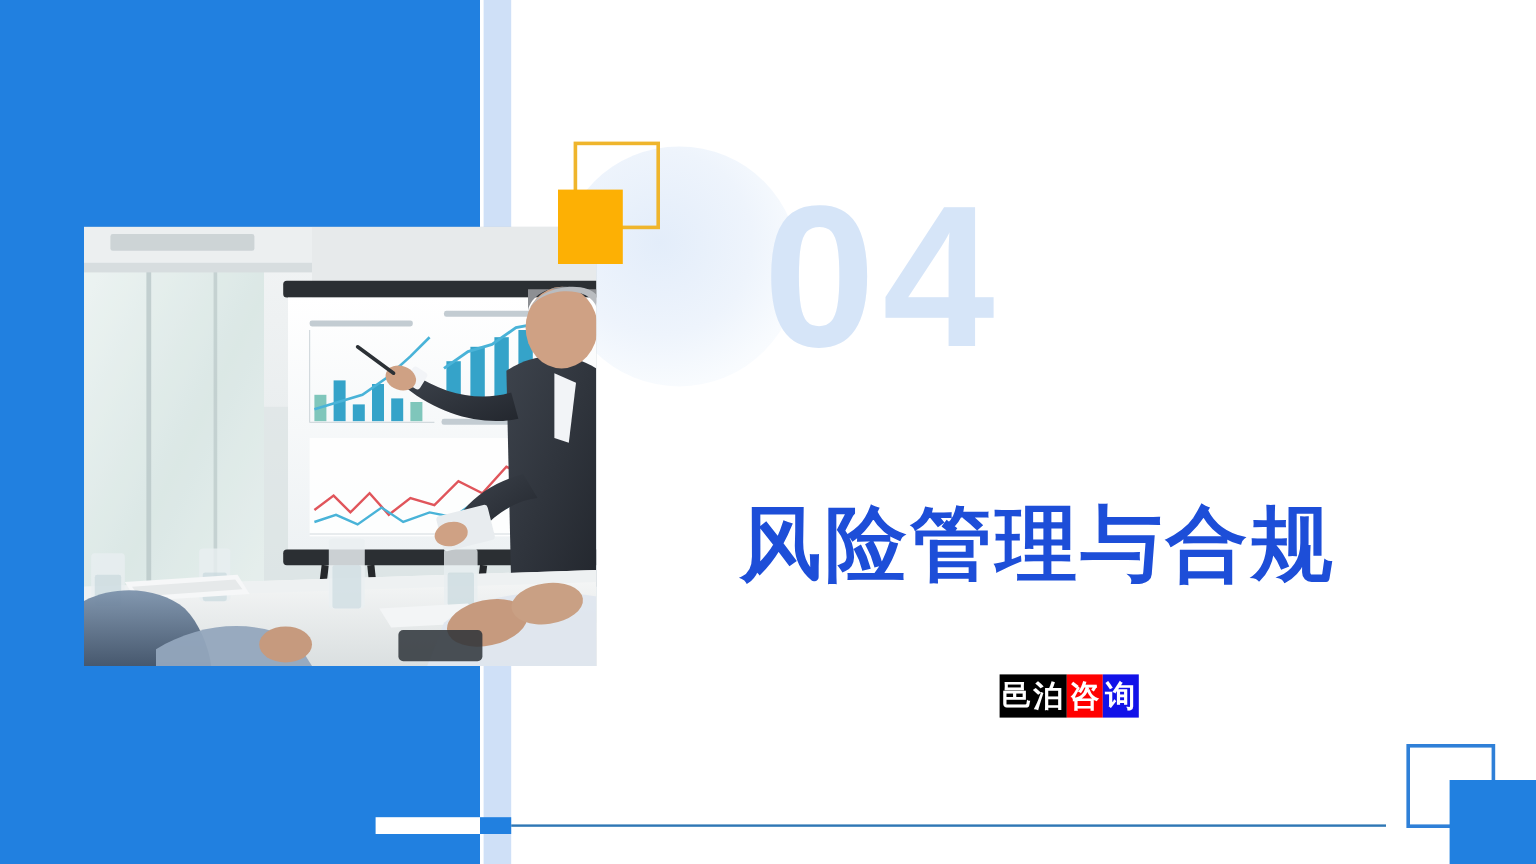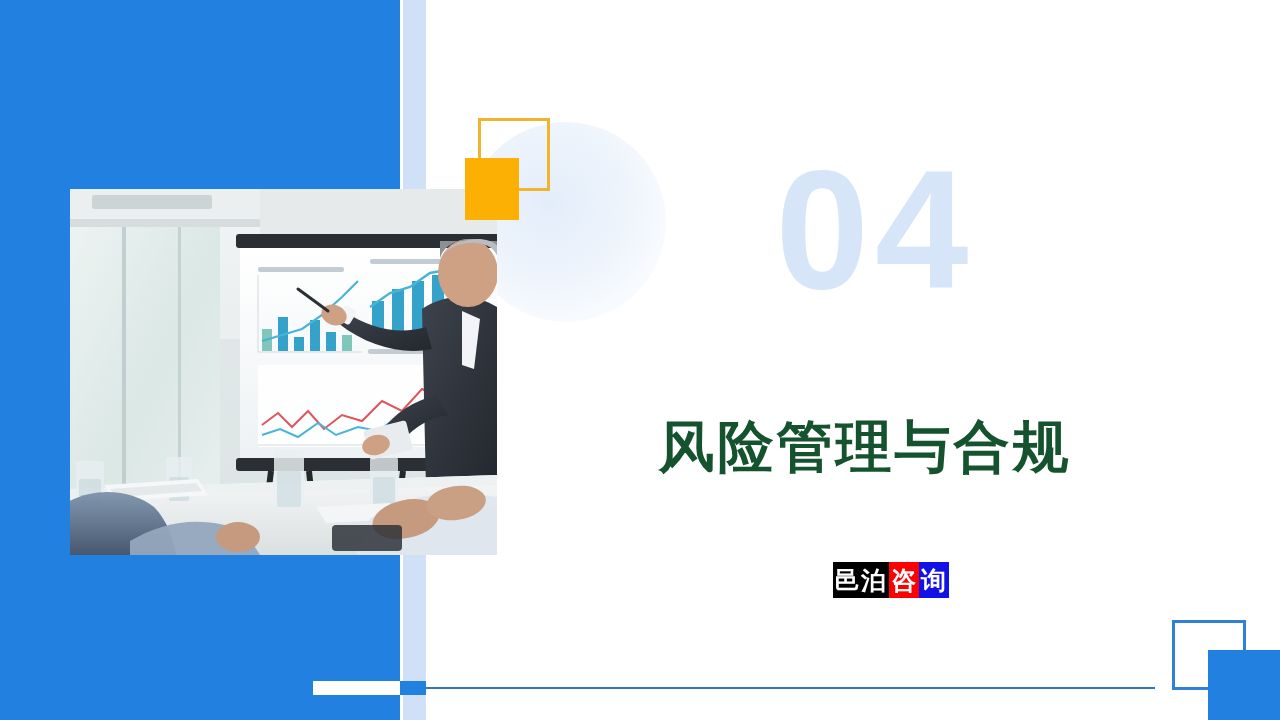--- a/index.html
+++ b/index.html
@@ -76,44 +76,43 @@
     left: 465px;
     top: 158px;
     width: 54px;
     height: 62px;
     background: #fdb004;
   }
 
   
   .section-number {
     position: absolute;
-    left: 670px;
+    left: 636px;
     top: 146px;
     width: 410px;
-    text-align: center;
     font-size: 168px;
     font-weight: bold;
     letter-spacing: 6px;
     line-height: 1;
     color: #d6e5f8;
     user-select: none;
   }
 
   
   .main-title {
     position: absolute;
     left: 600px;
     top: 415px;
     width: 530px;
     text-align: center;
-    font-size: 56px;
+    font-size: 68px;
     font-weight: bold;
     letter-spacing: 3px;
     line-height: 1.15;
-    color: #14532d;
+    color: #1d4ed8;
     white-space: nowrap;
   }
 
   
   .logo {
     position: absolute;
     left: 797px;
     top: 562px;
     display: flex;
     align-items: stretch;

